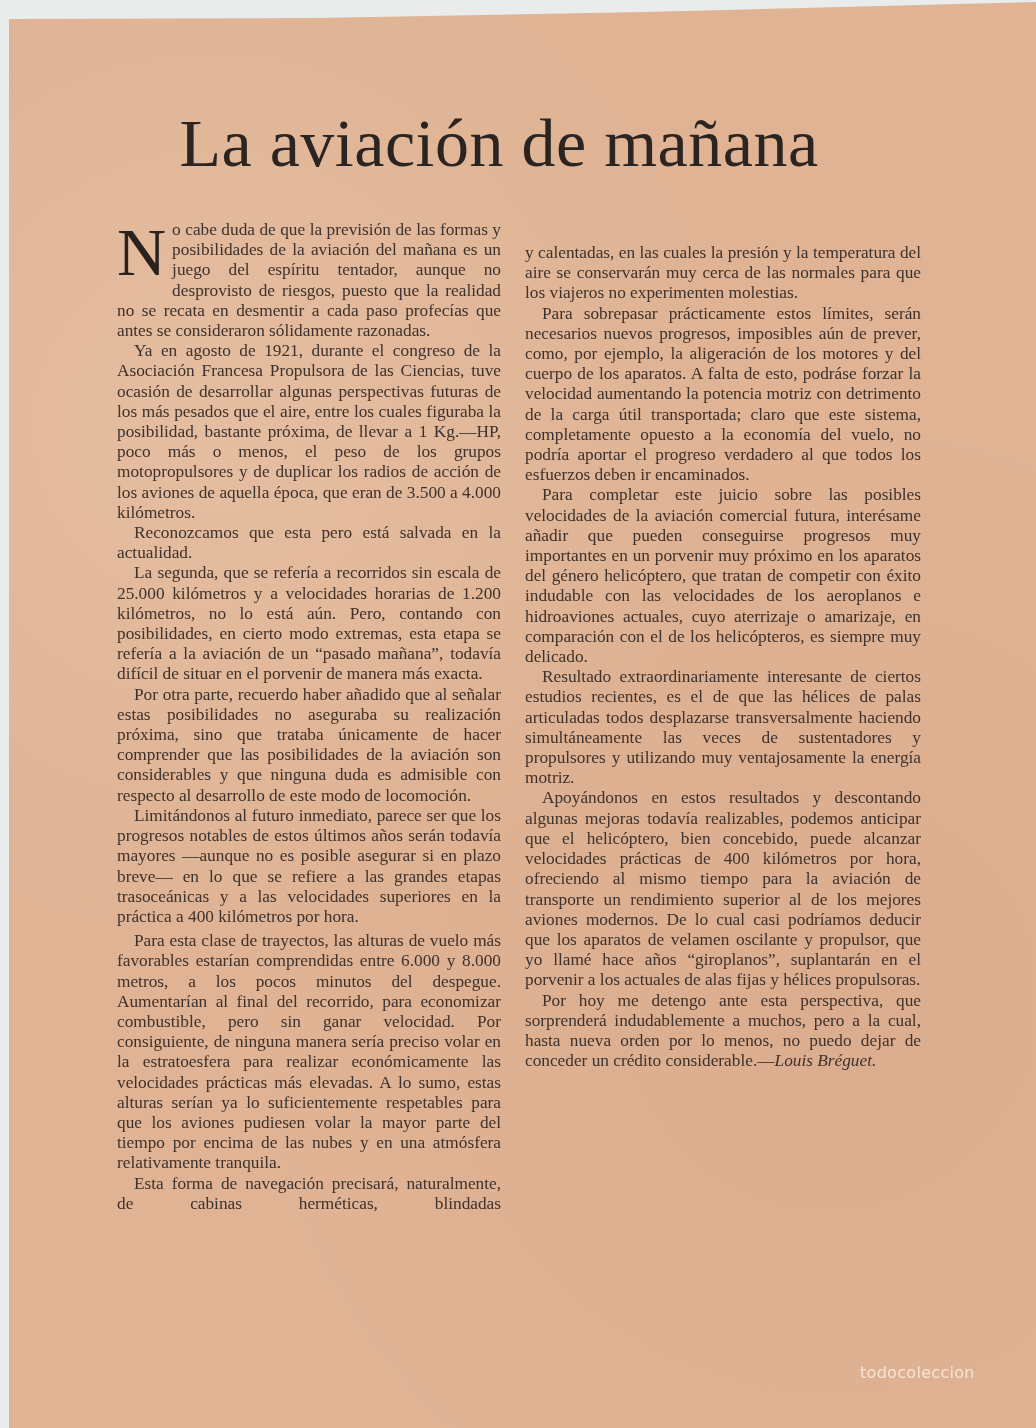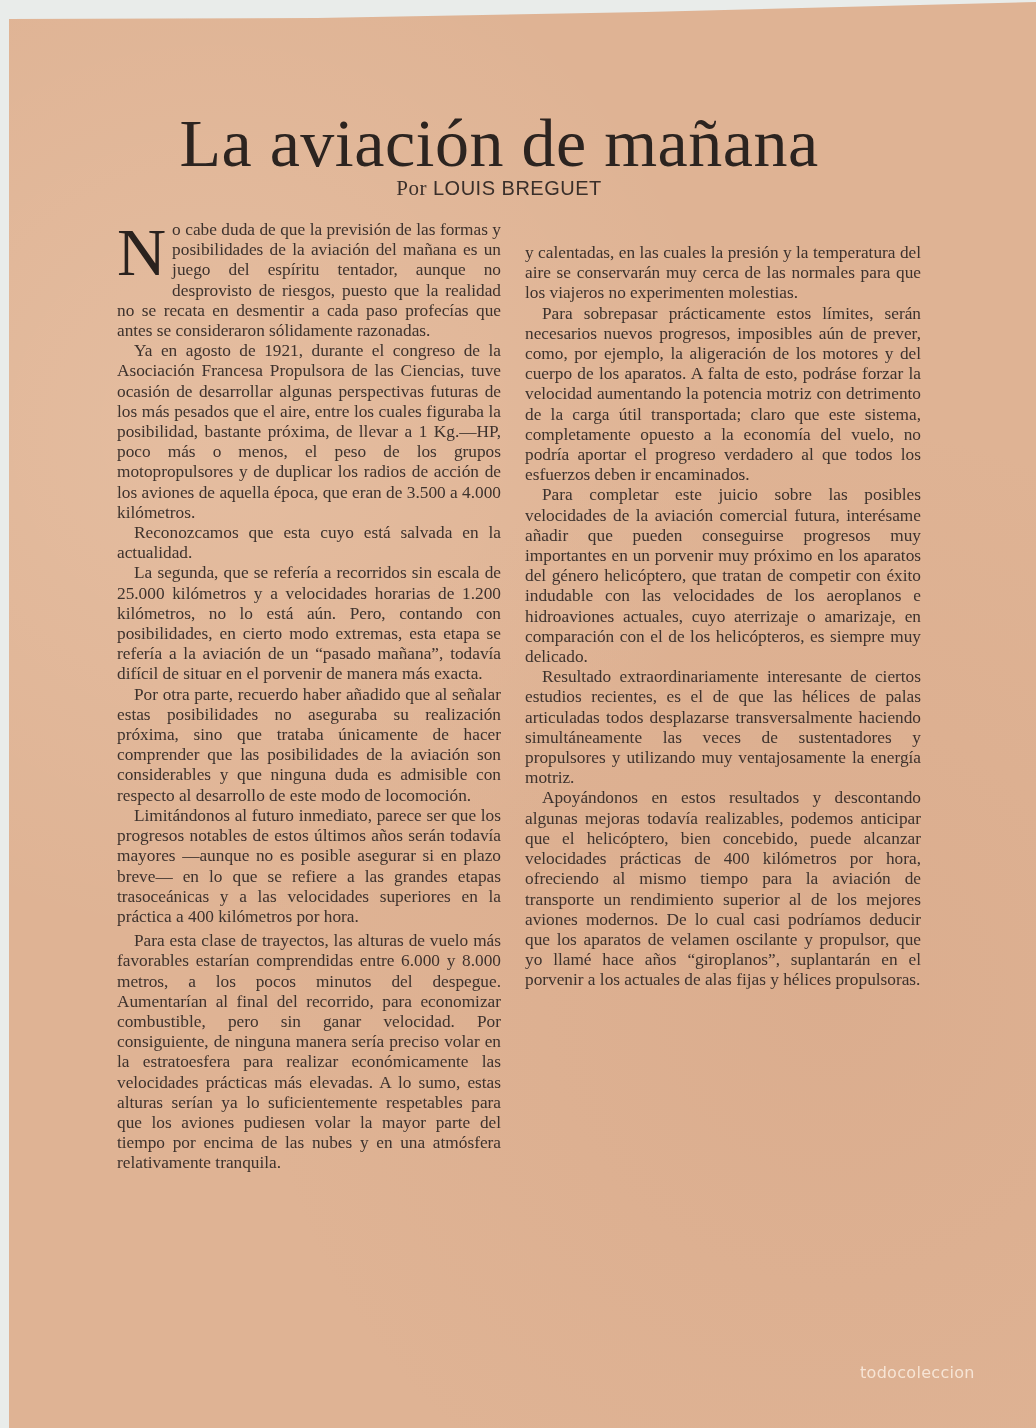--- a/index.html
+++ b/index.html
@@ -59,38 +59,36 @@
     letter-spacing: 0.3px;
   }
 </style>
 </head>
 <body>
 
 <div class="page">
 
   <h1 class="title" style="margin:0;font-weight:normal;">La aviación de mañana</h1>
 
-  <div class="byline">
-    <span class="por">Por</span>
-    <span>LOUIS BREGUET</span>
-  </div>
 
   <div class="col col-left">
     <p class="first"><span class="dropcap">N</span><span>o cabe duda de que la previsión de las formas y posibilidades de la aviación del mañana es un juego del espíritu tentador, aunque no desprovisto de riesgos, puesto que la realidad no se recata en desmentir a cada paso profecías que antes se consideraron sólidamente razonadas.</span></p>
     <p>Ya en agosto de 1921, durante el congreso de la Asociación Francesa Propulsora de las Ciencias, tuve ocasión de desarrollar algunas perspectivas futuras de los más pesados que el aire, entre los cuales figuraba la posibilidad, bastante próxima, de llevar a 1 Kg.—HP, poco más o menos, el peso de los grupos motopropulsores y de duplicar los radios de acción de los aviones de aquella época, que eran de 3.500 a 4.000 kilómetros.</p>
-    <p>Reconozcamos que esta cuyo está salvada en la actualidad.</p>
+    <p>Reconozcamos que esta pero está salvada en la actualidad.</p>
     <p>La segunda, que se refería a recorridos sin escala de 25.000 kilómetros y a velocidades horarias de 1.200 kilómetros, no lo está aún. Pero, contando con posibilidades, en cierto modo extremas, esta etapa se refería a la aviación de un “pasado mañana”, todavía difícil de situar en el porvenir de manera más exacta.</p>
     <p>Por otra parte, recuerdo haber añadido que al señalar estas posibilidades no aseguraba su realización próxima, sino que trataba únicamente de hacer comprender que las posibilidades de la aviación son considerables y que ninguna duda es admisible con respecto al desarrollo de este modo de locomoción.</p>
     <p>Limitándonos al futuro inmediato, parece ser que los progresos notables de estos últimos años serán todavía mayores —aunque no es posible asegurar si en plazo breve— en lo que se refiere a las grandes etapas trasoceánicas y a las velocidades superiores en la práctica a 400 kilómetros por hora.</p>
     <p style="margin-top:4px;">Para esta clase de trayectos, las alturas de vuelo más favorables estarían comprendidas entre 6.000 y 8.000 metros, a los pocos minutos del despegue. Aumentarían al final del recorrido, para economizar combustible, pero sin ganar velocidad. Por consiguiente, de ninguna manera sería preciso volar en la estratoesfera para realizar económicamente las velocidades prácticas más elevadas. A lo sumo, estas alturas serían ya lo suficientemente respetables para que los aviones pudiesen volar la mayor parte del tiempo por encima de las nubes y en una atmósfera relativamente tranquila.</p>
+    <p style="text-align-last:justify;">Esta forma de navegación precisará, naturalmente, de cabinas herméticas, blindadas</p>
   </div>
 
   <div class="col col-right">
     <p class="noindent">y calentadas, en las cuales la presión y la temperatura del aire se conservarán muy cerca de las normales para que los viajeros no experimenten molestias.</p>
     <p>Para sobrepasar prácticamente estos límites, serán necesarios nuevos progresos, imposibles aún de prever, como, por ejemplo, la aligeración de los motores y del cuerpo de los aparatos. A falta de esto, podráse forzar la velocidad aumentando la potencia motriz con detrimento de la carga útil transportada; claro que este sistema, completamente opuesto a la economía del vuelo, no podría aportar el progreso verdadero al que todos los esfuerzos deben ir encaminados.</p>
     <p>Para completar este juicio sobre las posibles velocidades de la aviación comercial futura, interésame añadir que pueden conseguirse progresos muy importantes en un porvenir muy próximo en los aparatos del género helicóptero, que tratan de competir con éxito indudable con las velocidades de los aeroplanos e hidroaviones actuales, cuyo aterrizaje o amarizaje, en comparación con el de los helicópteros, es siempre muy delicado.</p>
     <p>Resultado extraordinariamente interesante de ciertos estudios recientes, es el de que las hélices de palas articuladas todos desplazarse transversalmente haciendo simultáneamente las veces de sustentadores y propulsores y utilizando muy ventajosamente la energía motriz.</p>
     <p>Apoyándonos en estos resultados y descontando algunas mejoras todavía realizables, podemos anticipar que el helicóptero, bien concebido, puede alcanzar velocidades prácticas de 400 kilómetros por hora, ofreciendo al mismo tiempo para la aviación de transporte un rendimiento superior al de los mejores aviones modernos. De lo cual casi podríamos deducir que los aparatos de velamen oscilante y propulsor, que yo llamé hace años “giroplanos”, suplantarán en el porvenir a los actuales de alas fijas y hélices propulsoras.</p>
+    <p><span>Por hoy me detengo ante esta perspectiva, que sorprenderá indudablemente a muchos, pero a la cual, hasta nueva orden por lo menos, no puedo dejar de conceder un crédito considerable.—</span><span class="signature">Louis Bréguet.</span></p>
   </div>
 
 </div>
 
 <div class="watermark">todocoleccion</div>
 
 </body></html>

